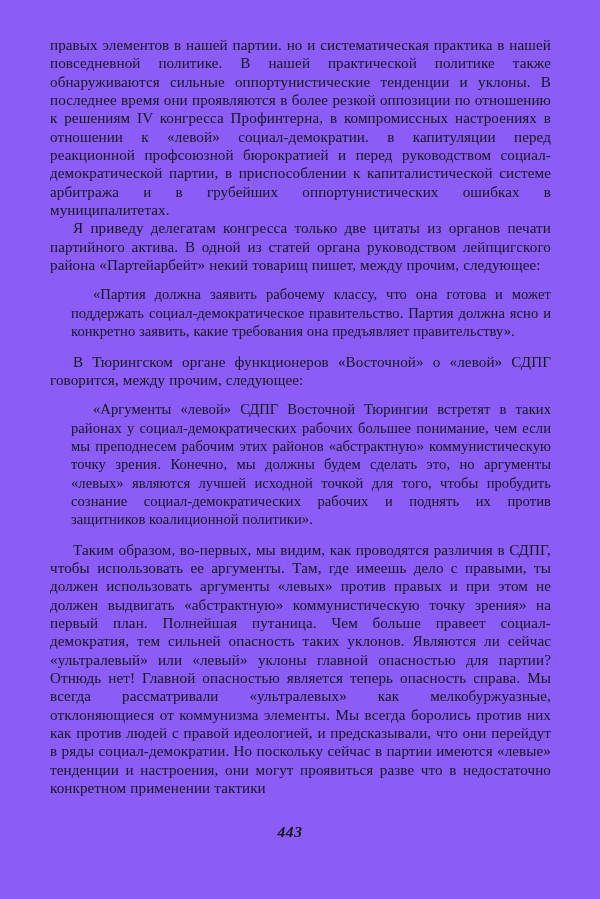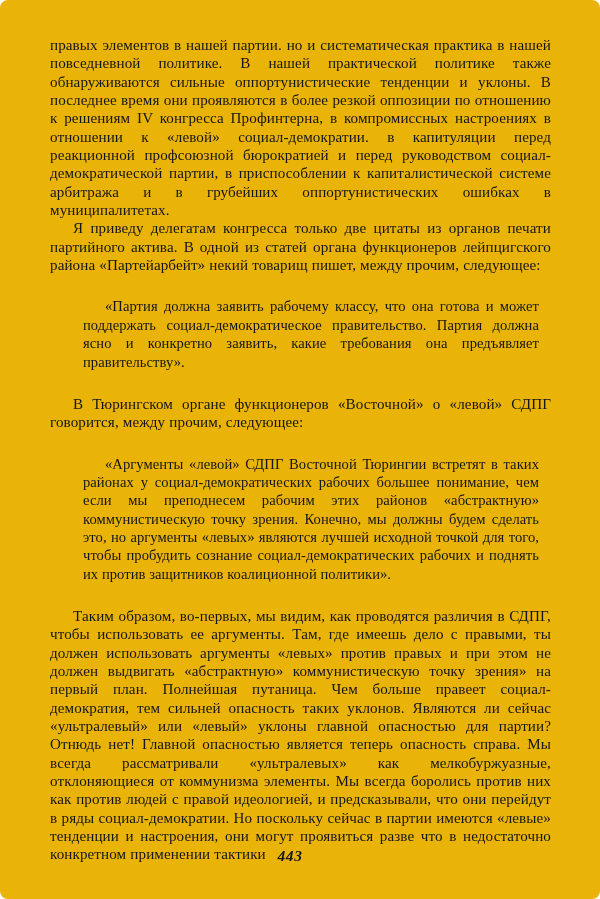--- a/index.html
+++ b/index.html
@@ -12,22 +12,21 @@
     background: #ffffff;
     font-family: "Liberation Serif", "DejaVu Serif", serif;
     color: #000000;
     overflow: hidden;
   }
 
   .page {
     position: relative;
     width: 600px;
     height: 899px;
-    background: #eab308;
-    border-radius: 8px;
+    background: #8b5cf6;
   }
 
   .text-block {
     position: absolute;
     left: 50px;
     top: 36px;
     width: 501px;
   }
 
   .para {
@@ -44,21 +43,21 @@
 
   .para.no-indent {
     text-indent: 0;
   }
 
   .para + .para {
     margin-top: 0;
   }
 
   .quote {
-    margin: 12px;
+    margin: 0;
     font-size: 14.6px;
     line-height: 18.35px;
     text-align: justify;
     text-align-last: left;
     letter-spacing: 0.05px;
     text-indent: 22px;
     padding-left: 21px;
     padding-right: 0px;
     color: #15161a;
   }
@@ -66,41 +65,41 @@
   .gap-quote-top {
     height: 11px;
   }
   .gap-quote-bottom {
     height: 12px;
   }
 
   .folio {
     position: absolute;
     left: 0;
-    top: 847px;
+    top: 823px;
     width: 580px;
     text-align: center;
     font-family: "Liberation Serif", "DejaVu Serif", serif;
     font-weight: bold;
     font-style: italic;
     font-size: 15.5px;
     letter-spacing: 0.6px;
     color: #15161a;
   }
 </style>
 </head>
 <body>
 
 <div class="page">
 
   <div class="text-block">
 
     <p class="para no-indent">правых элементов в нашей партии. но и систематическая практика в нашей повседневной политике. В нашей практической политике также обнаруживаются сильные оппортунистические тенденции и уклоны. В последнее время они проявляются в более резкой оппозиции по отношению к решениям IV конгресса Профинтерна, в компромиссных настроениях в отношении к «левой» социал-демократии. в капитуляции перед реакционной профсоюзной бюрократией и перед руководством социал-демократической партии, в приспособлении к капиталистической системе арбитража и в грубейших оппортунистических ошибках в муниципалитетах.</p>
 
-    <p class="para">Я приведу делегатам конгресса только две цитаты из органов печати партийного актива. В одной из статей органа функционеров лейпцигского района «Партейарбейт» некий товарищ пишет, между прочим, следующее:</p>
+    <p class="para">Я приведу делегатам конгресса только две цитаты из органов печати партийного актива. В одной из статей органа руководством лейпцигского района «Партейарбейт» некий товарищ пишет, между прочим, следующее:</p>
 
     <div class="gap-quote-top"></div>
 
     <p class="quote">«Партия должна заявить рабочему классу, что она готова и может поддержать социал-демократическое правительство. Партия должна ясно и конкретно заявить, какие требования она предъявляет правительству».</p>
 
     <div class="gap-quote-bottom"></div>
 
 
     <p class="para">В Тюрингском органе функционеров «Восточной» о «левой» СДПГ говорится, между прочим, следующее:</p>
 

